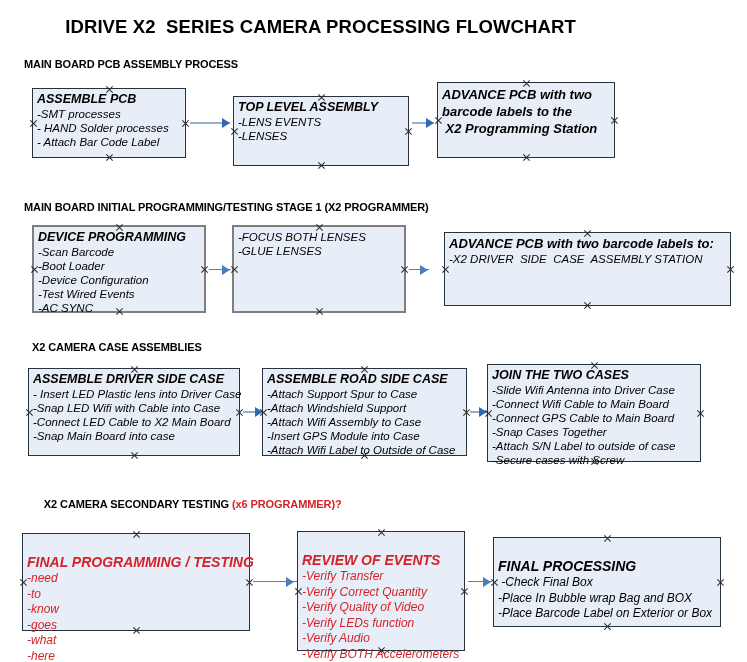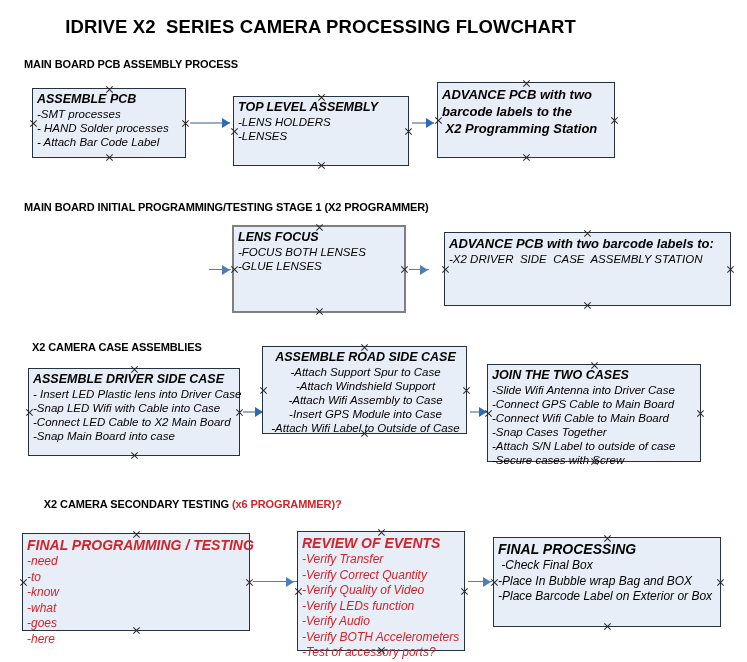--- a/index.html
+++ b/index.html
@@ -68,20 +68,21 @@
   }
   .node .node-body {
     position: absolute;
     left: 4px;
     top: 3px;
     right: 2px;
   }
   .node.big-title .node-title {
     font-size: 14px;
     line-height: 17px;
+    margin-top: 17px;
   }
   .node.big-title .node-line {
     font-size: 12px;
     line-height: 15.5px;
   }
   .node.red-text .node-title,
   .node.red-text .node-line {
     color: #d2232a;
   }
   .node.plain-title .node-title {
@@ -158,21 +159,21 @@
     <span class="handle" style="left:0; top:50%;"></span>
     <span class="handle" style="left:100%; top:50%;"></span>
   </div>
 
   <div class="connector" style="left:190px; top:122px; width:40px;"></div>
   <div class="arrowhead" style="left:222px; top:118px;"></div>
 
   <div class="node" style="left:233px; top:88px; width:176px; height:70px;margin-top:8px;">
     <div class="node-body">
       <div class="node-title">TOP LEVEL ASSEMBLY</div>
-      <div class="node-line">-LENS HOLDERS</div>
+      <div class="node-line">-LENS EVENTS</div>
       <div class="node-line">-LENSES</div>
     </div>
     <span class="handle" style="left:50%; top:0;"></span>
     <span class="handle" style="left:50%; top:100%;"></span>
     <span class="handle" style="left:0; top:50%;"></span>
     <span class="handle" style="left:100%; top:50%;"></span>
   </div>
 
   <div class="connector" style="left:412px; top:122px; width:22px;"></div>
   <div class="arrowhead" style="left:426px; top:118px;"></div>
@@ -184,27 +185,40 @@
       <div class="node-title"> X2 Programming Station</div>
     </div>
     <span class="handle" style="left:50%; top:0;"></span>
     <span class="handle" style="left:50%; top:100%;"></span>
     <span class="handle" style="left:0; top:50%;"></span>
     <span class="handle" style="left:100%; top:50%;"></span>
   </div>
 
   <div class="section-title" style="left:24px; top:201px;">MAIN BOARD INITIAL PROGRAMMING/TESTING STAGE 1 (X2 PROGRAMMER)</div>
 
+  <div class="node grey-border" style="left:32px; top:225px; width:174px; height:88px;">
+    <div class="node-body">
+      <div class="node-title">DEVICE PROGRAMMING</div>
+      <div class="node-line">-Scan Barcode</div>
+      <div class="node-line">-Boot Loader</div>
+      <div class="node-line">-Device Configuration</div>
+      <div class="node-line">-Test Wired Events</div>
+      <div class="node-line">-AC SYNC</div>
+    </div>
+    <span class="handle" style="left:50%; top:0;"></span>
+    <span class="handle" style="left:50%; top:100%;"></span>
+    <span class="handle" style="left:0; top:50%;"></span>
+    <span class="handle" style="left:100%; top:50%;"></span>
+  </div>
 
   <div class="connector dark" style="left:209px; top:269px; width:22px;"></div>
   <div class="arrowhead steel" style="left:222px; top:265px;"></div>
 
   <div class="node grey-border" style="left:232px; top:225px; width:174px; height:88px;">
     <div class="node-body">
-      <div class="node-title">LENS FOCUS</div>
       <div class="node-line">-FOCUS BOTH LENSES</div>
       <div class="node-line">-GLUE LENSES</div>
     </div>
     <span class="handle" style="left:50%; top:0;"></span>
     <span class="handle" style="left:50%; top:100%;"></span>
     <span class="handle" style="left:0; top:50%;"></span>
     <span class="handle" style="left:100%; top:50%;"></span>
   </div>
 
   <div class="connector dark" style="left:409px; top:269px; width:20px;"></div>
@@ -233,21 +247,21 @@
     </div>
     <span class="handle" style="left:50%; top:0;"></span>
     <span class="handle" style="left:50%; top:100%;"></span>
     <span class="handle" style="left:0; top:50%;"></span>
     <span class="handle" style="left:100%; top:50%;"></span>
   </div>
 
   <div class="connector" style="left:243px; top:411px; width:21px;"></div>
   <div class="arrowhead" style="left:255px; top:407px;"></div>
 
-  <div class="node" style="left:262px; top:346px; width:205px; height:88px;text-align:center;">
+  <div class="node" style="left:262px; top:368px; width:205px; height:88px;">
     <div class="node-body">
       <div class="node-title">ASSEMBLE ROAD SIDE CASE</div>
       <div class="node-line">-Attach Support Spur to Case</div>
       <div class="node-line">-Attach Windshield Support</div>
       <div class="node-line">-Attach Wifi Assembly to Case</div>
       <div class="node-line">-Insert GPS Module into Case</div>
       <div class="node-line">-Attach Wifi Label to Outside of Case</div>
     </div>
     <span class="handle" style="left:50%; top:0;"></span>
     <span class="handle" style="left:50%; top:100%;"></span>
@@ -255,44 +269,44 @@
     <span class="handle" style="left:100%; top:50%;"></span>
   </div>
 
   <div class="connector" style="left:470px; top:411px; width:18px;"></div>
   <div class="arrowhead" style="left:479px; top:407px;"></div>
 
   <div class="node" style="left:487px; top:364px; width:214px; height:98px;">
     <div class="node-body">
       <div class="node-title">JOIN THE TWO CASES</div>
       <div class="node-line">-Slide Wifi Antenna into Driver Case</div>
+      <div class="node-line">-Connect Wifi Cable to Main Board</div>
       <div class="node-line">-Connect GPS Cable to Main Board</div>
-      <div class="node-line">-Connect Wifi Cable to Main Board</div>
       <div class="node-line">-Snap Cases Together</div>
       <div class="node-line">-Attach S/N Label to outside of case</div>
       <div class="node-line">-Secure cases with Screw</div>
     </div>
     <span class="handle" style="left:50%; top:0;"></span>
     <span class="handle" style="left:50%; top:100%;"></span>
     <span class="handle" style="left:0; top:50%;"></span>
     <span class="handle" style="left:100%; top:50%;"></span>
   </div>
 
   <div class="section-title" style="left:32px; top:486px;">
     <span>X2 CAMERA SECONDARY TESTING </span><span class="red">(x6 PROGRAMMER)?</span>
   </div>
 
   <div class="node red-text big-title" style="left:22px; top:533px; width:228px; height:98px;">
     <div class="node-body">
       <div class="node-title">FINAL PROGRAMMING / TESTING</div>
       <div class="node-line">-need</div>
       <div class="node-line">-to</div>
       <div class="node-line">-know</div>
+      <div class="node-line">-goes</div>
       <div class="node-line">-what</div>
-      <div class="node-line">-goes</div>
       <div class="node-line">-here</div>
     </div>
     <span class="handle" style="left:50%; top:0;"></span>
     <span class="handle" style="left:50%; top:100%;"></span>
     <span class="handle" style="left:0; top:50%;"></span>
     <span class="handle" style="left:100%; top:50%;"></span>
   </div>
 
   <div class="connector dark" style="left:253px; top:581px; width:44px;"></div>
   <div class="arrowhead steel" style="left:286px; top:577px;"></div>

